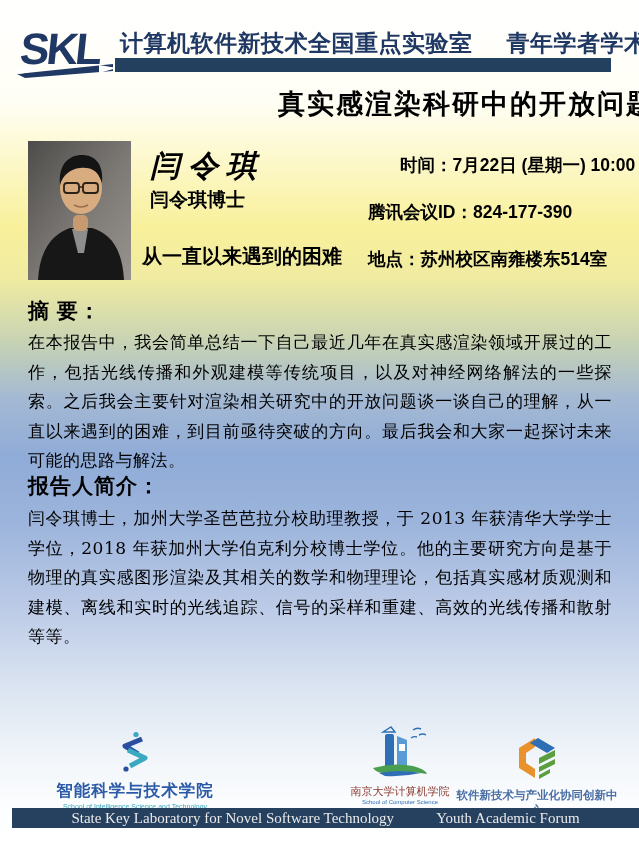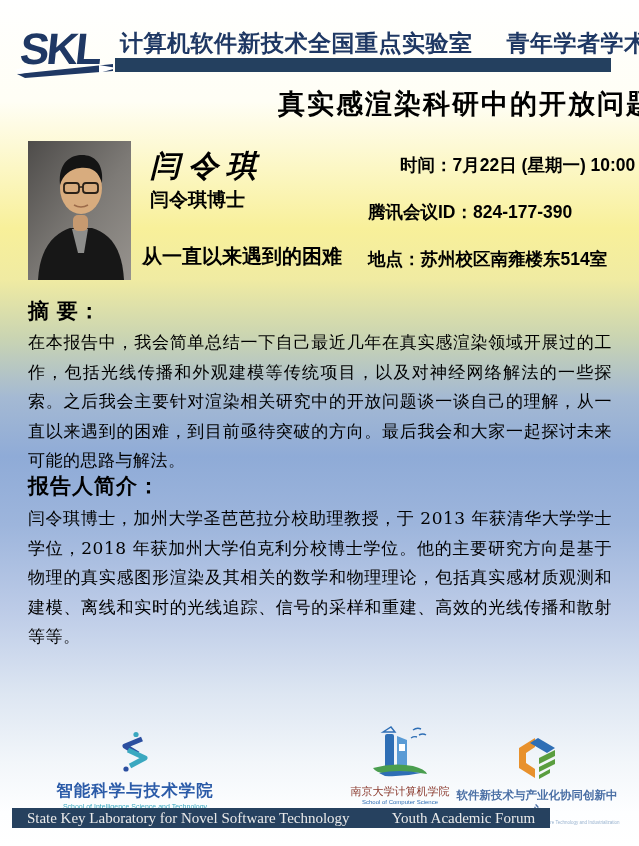--- a/index.html
+++ b/index.html
@@ -74,21 +74,21 @@
   .logo-cs     { left:340px; top:726px; width:120px; }
   .logo-cicnst { left:452px; top:736px; width:170px; }
   .logo-sist .title { font-size:16.5px; font-weight:bold; color:#2b5ba8; letter-spacing:1px; margin-top:3px; }
   .logo-sist .sub   { font-size:7px; color:#3aa8c0; margin-top:1px; }
   .logo-cs .title   { font-size:11px; font-weight:normal; color:#8b3a2e; margin-top:2px; }
   .logo-cs .sub     { font-size:6px; color:#2e6eb5; }
   .logo-cicnst .title { font-size:11.5px; font-weight:bold; color:#4a6fa5; margin-top:4px; }
   .logo-cicnst .sub   { font-size:4.5px; color:#9ab4d0; margin-top:2px; white-space:nowrap; }
   
   .footer-bar {
-    position:absolute; left:12px; top:808px; width:538px; height:20px;
+    position:absolute; left:12px; top:808px; width:627px; height:20px;
     background:#26415f; color:#e9e9e9;
     font-family:"Liberation Serif", serif; font-size:15px;
     display:flex; align-items:center; justify-content:center;
     white-space:nowrap;
   }
   .footer-bar .gap { display:inline-block; width:42px; }
 </style>
 </head>
 <body>
 

